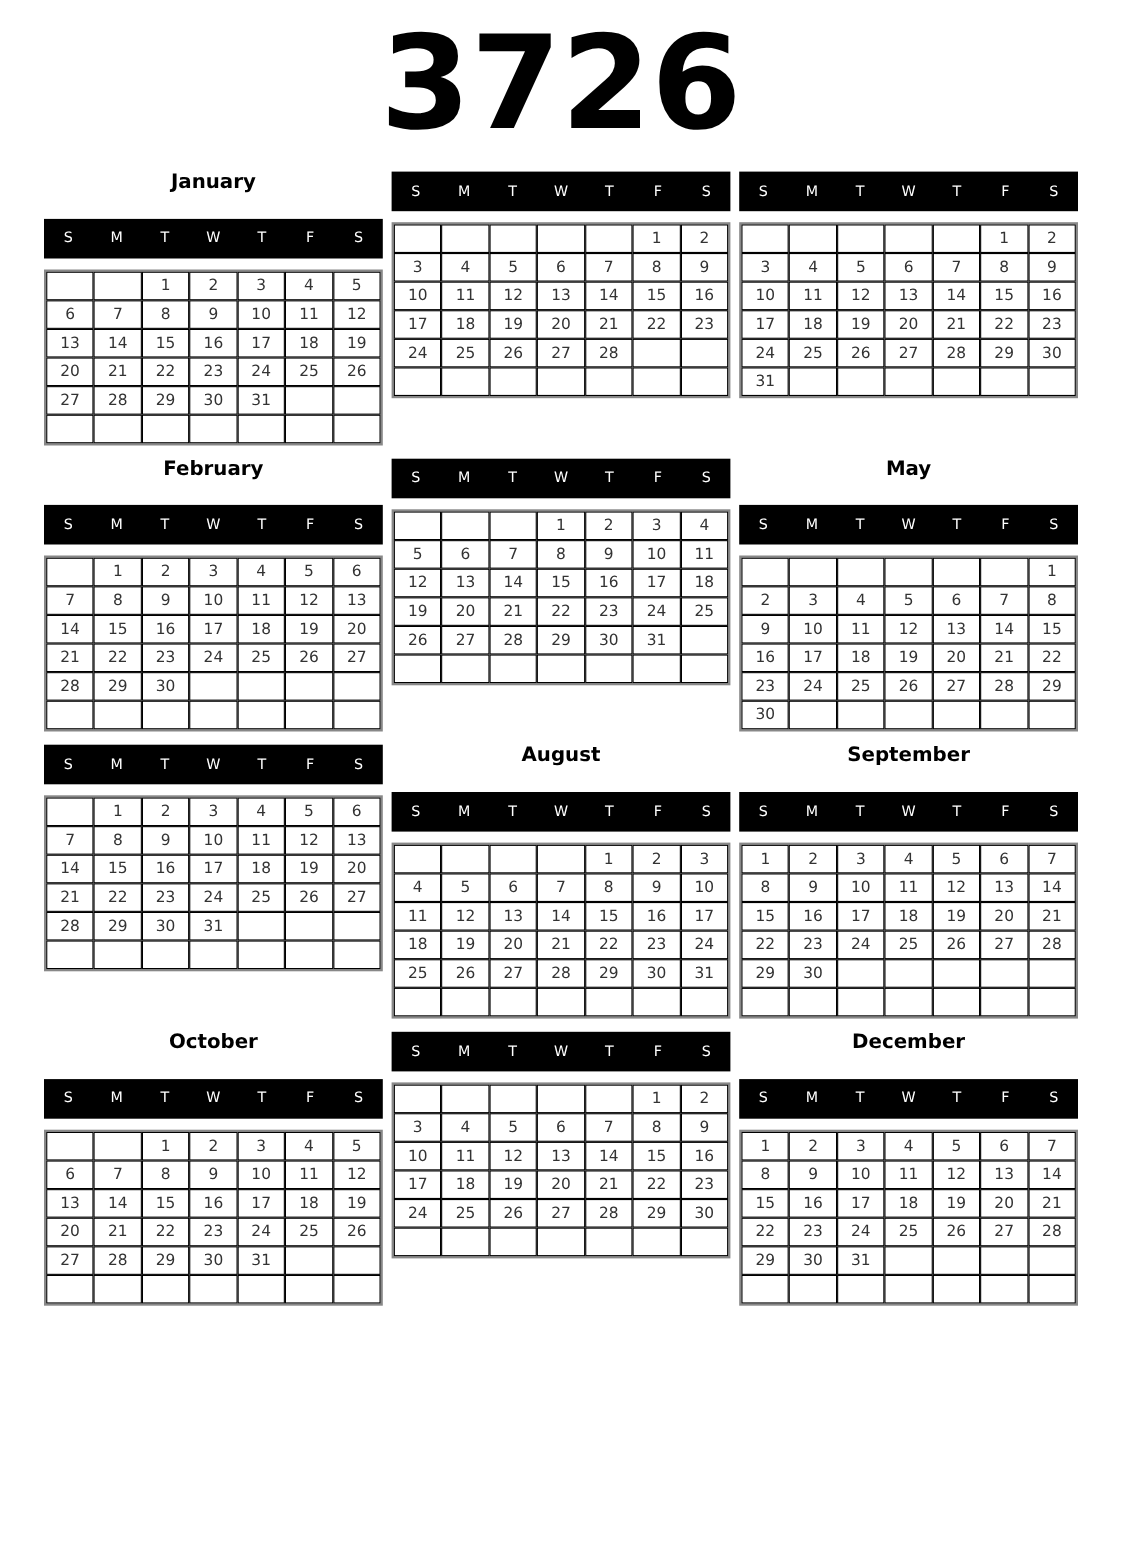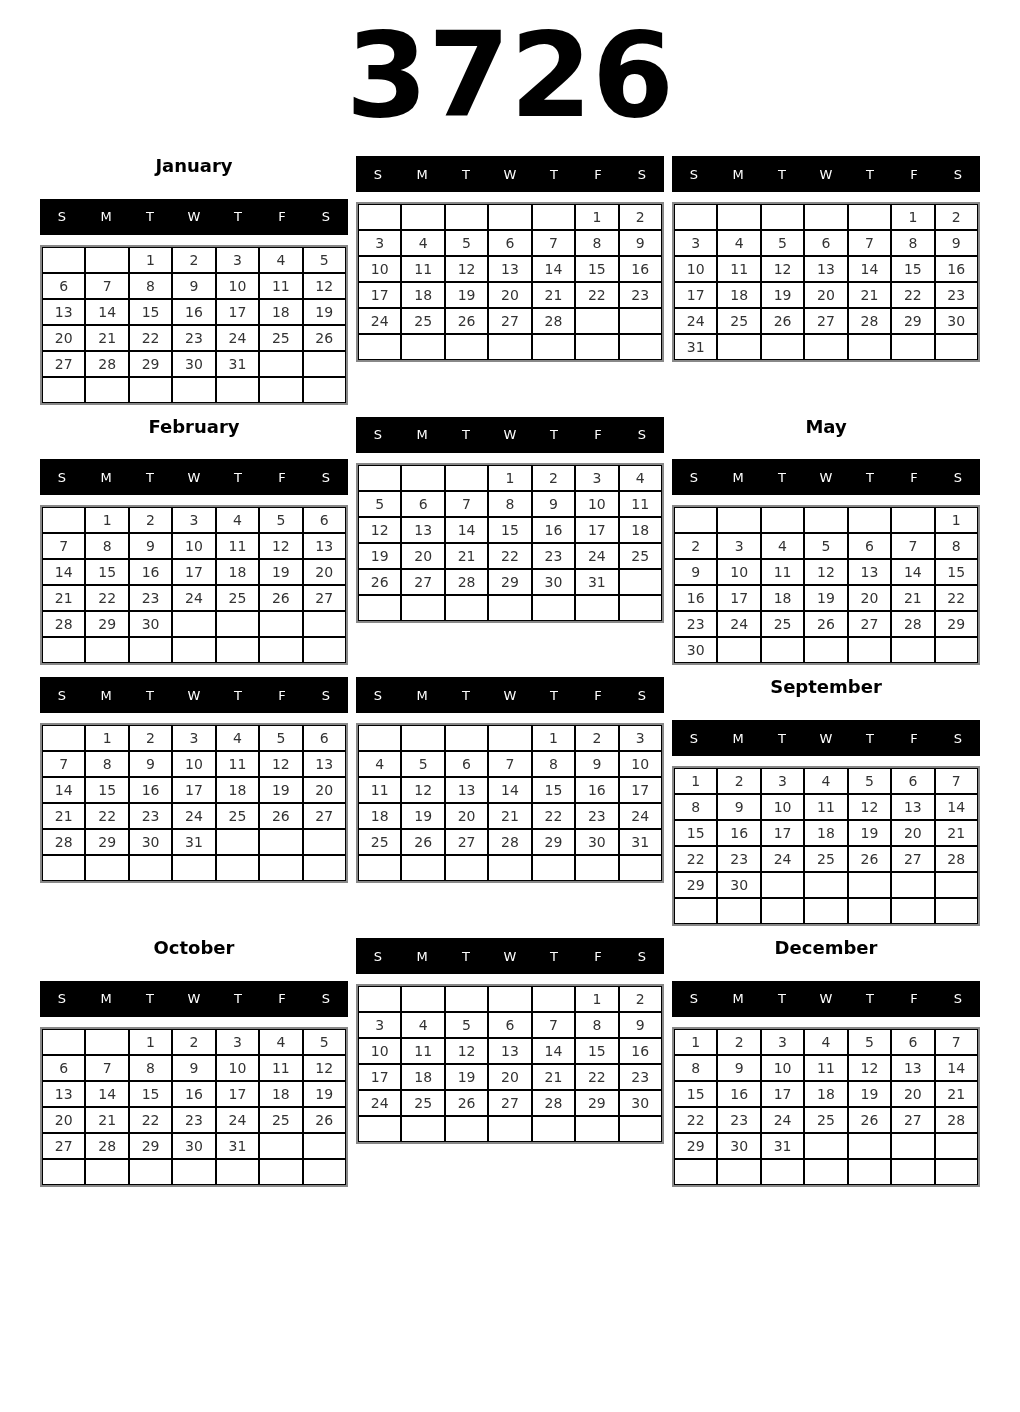--- a/index.html
+++ b/index.html
@@ -461,20 +461,21 @@
           <div class="cell"></div>
           <div class="cell"></div>
           <div class="cell"></div>
           <div class="cell"></div>
           <div class="cell"></div>
           <div class="cell"></div>
         </div>
   </div>
 
   <div class="month">
+    <div class="month-title">August</div>
     <div class="dow-header">
           <span>S</span>
           <span>M</span>
           <span>T</span>
           <span>W</span>
           <span>T</span>
           <span>F</span>
           <span>S</span>
         </div>
     <div class="date-grid">

